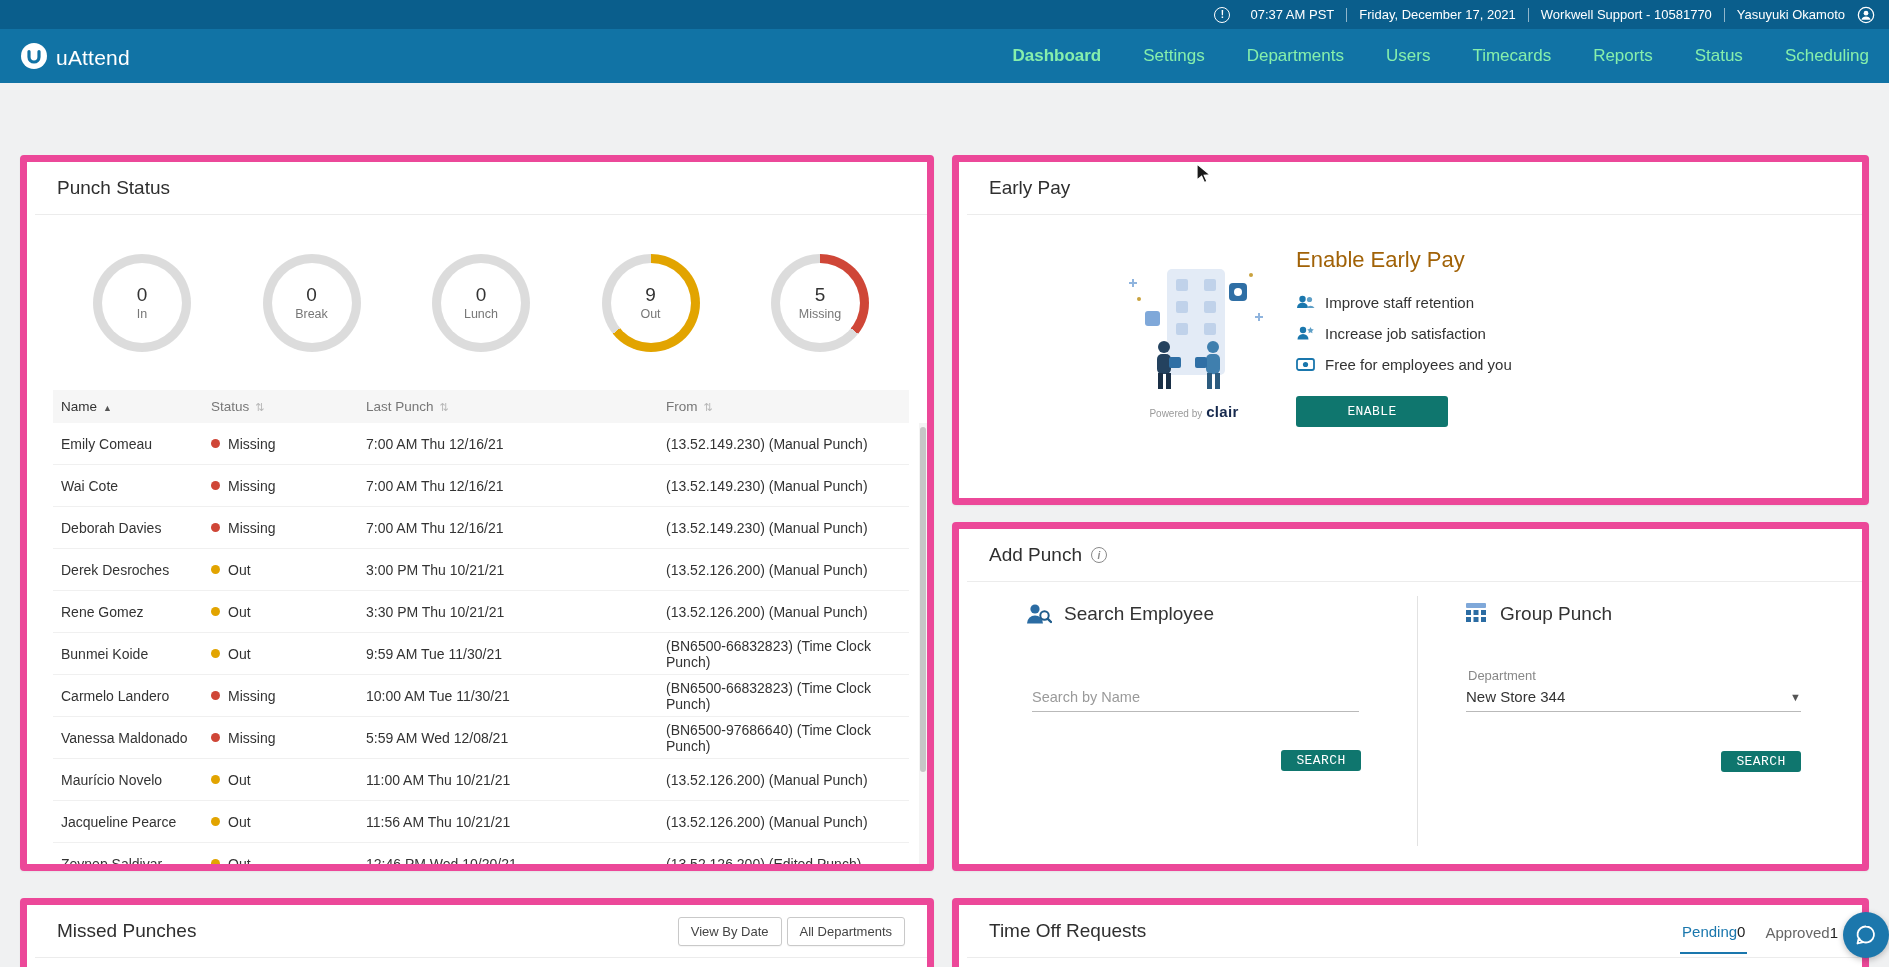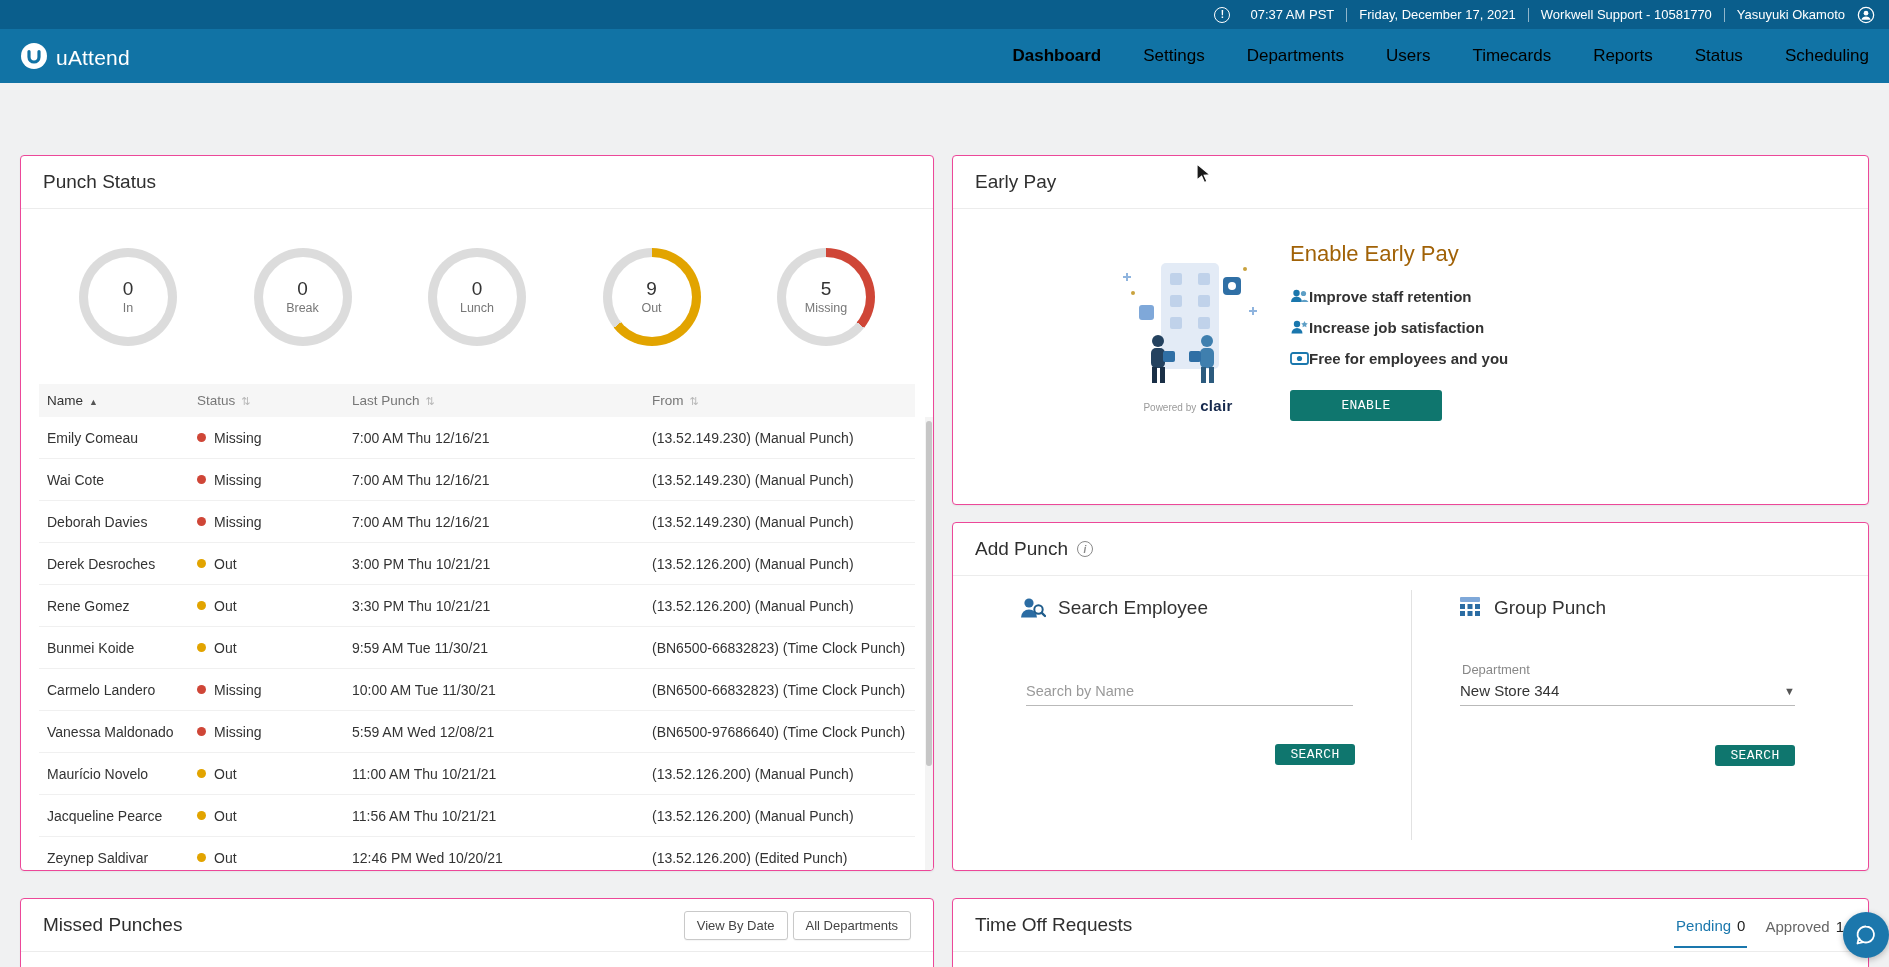--- a/index.html
+++ b/index.html
@@ -14,34 +14,34 @@
   .alert-ic { width:16px; height:16px; border:1.5px solid #fff; border-radius:50%;
               display:flex; align-items:center; justify-content:center; font-size:10px; font-weight:bold; color:#fff; margin-right:8px;}
   .person-ic { width:18px; height:18px; }
 
   
   .navbar { position:absolute; top:29px; left:0; right:0; height:54px; background:#1173a5;
             display:flex; align-items:center; color:#fff; padding:0 20px; }
   .brand { display:flex; align-items:flex-end; gap:8px; }
   .brand-name { font-size:21px; font-weight:500; letter-spacing:.2px; }
   .navlinks { margin-left:auto; display:flex; align-items:center; gap:42px; font-size:17px; }
-  .navlinks a { color:#000000; text-decoration:none; cursor:pointer; }
+  .navlinks a { color:#86efac; text-decoration:none; cursor:pointer; }
   .navlinks a.active { font-weight:bold; }
 
   
   .subheader { position:absolute; top:83px; left:0; right:0; height:42px; background:#fff;
                border-bottom:1px solid #e3e3e3; }
   .btn-outline { background:#fff; border:1px solid #c9c9c9; border-radius:3px; color:#444;
                  font-size:13.5px; padding:7px 13px; cursor:pointer; font-family:inherit;
                  box-shadow:0 1px 1px rgba(0,0,0,.04); }
   .customize-btn { position:absolute; right:46px; top:7px; }
 
   
-  .card { position:absolute; background:#fff; border:1px solid #ec4899; border-radius:4px;
-          box-shadow:0 1px 2px rgba(0,0,0,.05); overflow:hidden; }
+  .card { position:absolute; background:#fff; border:7px solid #ec4899; border-radius:4px;
+          box-shadow:0 1px 2px rgba(0,0,0,.05); overflow:hidden;padding-left:8px; }
   .card-header { height:53px; display:flex; align-items:center; padding:0 22px;
                  font-size:19px; color:#2f2f2f; border-bottom:1px solid #ececec; }
 
   .card-punch   { left:20px;  top:155px; width:914px; height:716px; }
   .card-early   { left:952px; top:155px; width:917px; height:350px; }
   .card-addpunch{ left:952px; top:522px; width:917px; height:349px; }
   .card-missed  { left:20px;  top:898px; width:914px; height:130px; }
   .card-timeoff { left:952px; top:898px; width:917px; height:130px; }
 
   
@@ -71,21 +71,21 @@
 
   
   .ep-body { position:absolute; top:53px; left:0; right:0; bottom:0; }
   .ep-illustration { position:absolute; left:130px; top:40px; width:210px; text-align:center; }
   .powered { margin-top:4px; font-size:10px; color:#9a9a9a; }
   .powered b { font-size:15px; color:#16294d; margin-left:4px; letter-spacing:.3px; }
   .ep-text { position:absolute; left:337px; top:32px; right:40px; }
   .ep-heading { color:#a16207; font-size:22px; font-weight:400; }
   .ep-desc { margin-top:10px; font-size:15px; color:#333; line-height:1.45; max-width:760px; }
   .ep-bullets { margin-top:14px; }
-  .ep-bullet { display:flex; align-items:center; height:31px; font-size:15px; color:#333;font-weight:bold; }
+  .ep-bullet { display:flex; align-items:center; gap:10px; height:31px; font-size:15px; color:#333; }
   .btn-primary { background:#0f766e; color:#fff; border:none; border-radius:3px; font-family:Liberation Mono, monospace;
                  font-size:13px; letter-spacing:.4px; cursor:pointer; }
   .enable-btn { margin-top:16px; width:152px; height:31px; }
 
   
   .info-ic { width:16px; height:16px; border:1.3px solid #8a8a8a; border-radius:50%; color:#8a8a8a;
              font-size:10px; display:flex; align-items:center; justify-content:center; margin-left:9px;
              font-weight:bold; font-style:italic; }
   .ap-body { position:absolute; top:53px; left:0; right:0; bottom:0; }
   .ap-divider { position:absolute; left:458px; top:14px; height:250px; width:1px; background:#e2e2e2; }
@@ -102,21 +102,21 @@
   .dept-label { position:absolute; left:509px; top:86px; font-size:13px; color:#888; }
   .dept-select { position:absolute; left:507px; top:100px; width:335px; height:30px;
                  border-bottom:1px solid #b9b9b9; display:flex; align-items:center; cursor:pointer; }
   .dept-value { font-size:15px; color:#333; }
   .caret { margin-left:auto; font-size:11px; color:#555; }
 
   
   .header-actions { margin-left:auto; display:flex; gap:5px; }
   .header-actions .btn-outline { font-size:13px; padding:6px 12px; }
   .tabs { margin-left:auto; display:flex; gap:16px; align-items:center; }
-  .tab { display:flex; gap:6px; font-size:15px; padding:14px 2px 12px; cursor:pointer; }
+  .tab { display:flex; font-size:15px; padding:14px 2px 12px; cursor:pointer; }
   .tab .t-label { color:#666; }
   .tab .t-count { color:#222; }
   .tab.active { border-bottom:2px solid #1a77ad; }
   .tab.active .t-label { color:#1a77ad; }
 
   
   .chat-fab { position:absolute; left:1843px; top:912px; width:46px; height:46px; border-radius:50%;
               background:#1c77ac; display:flex; align-items:center; justify-content:center;
               box-shadow:0 2px 6px rgba(0,0,0,.25); cursor:pointer; z-index:30; }
 

